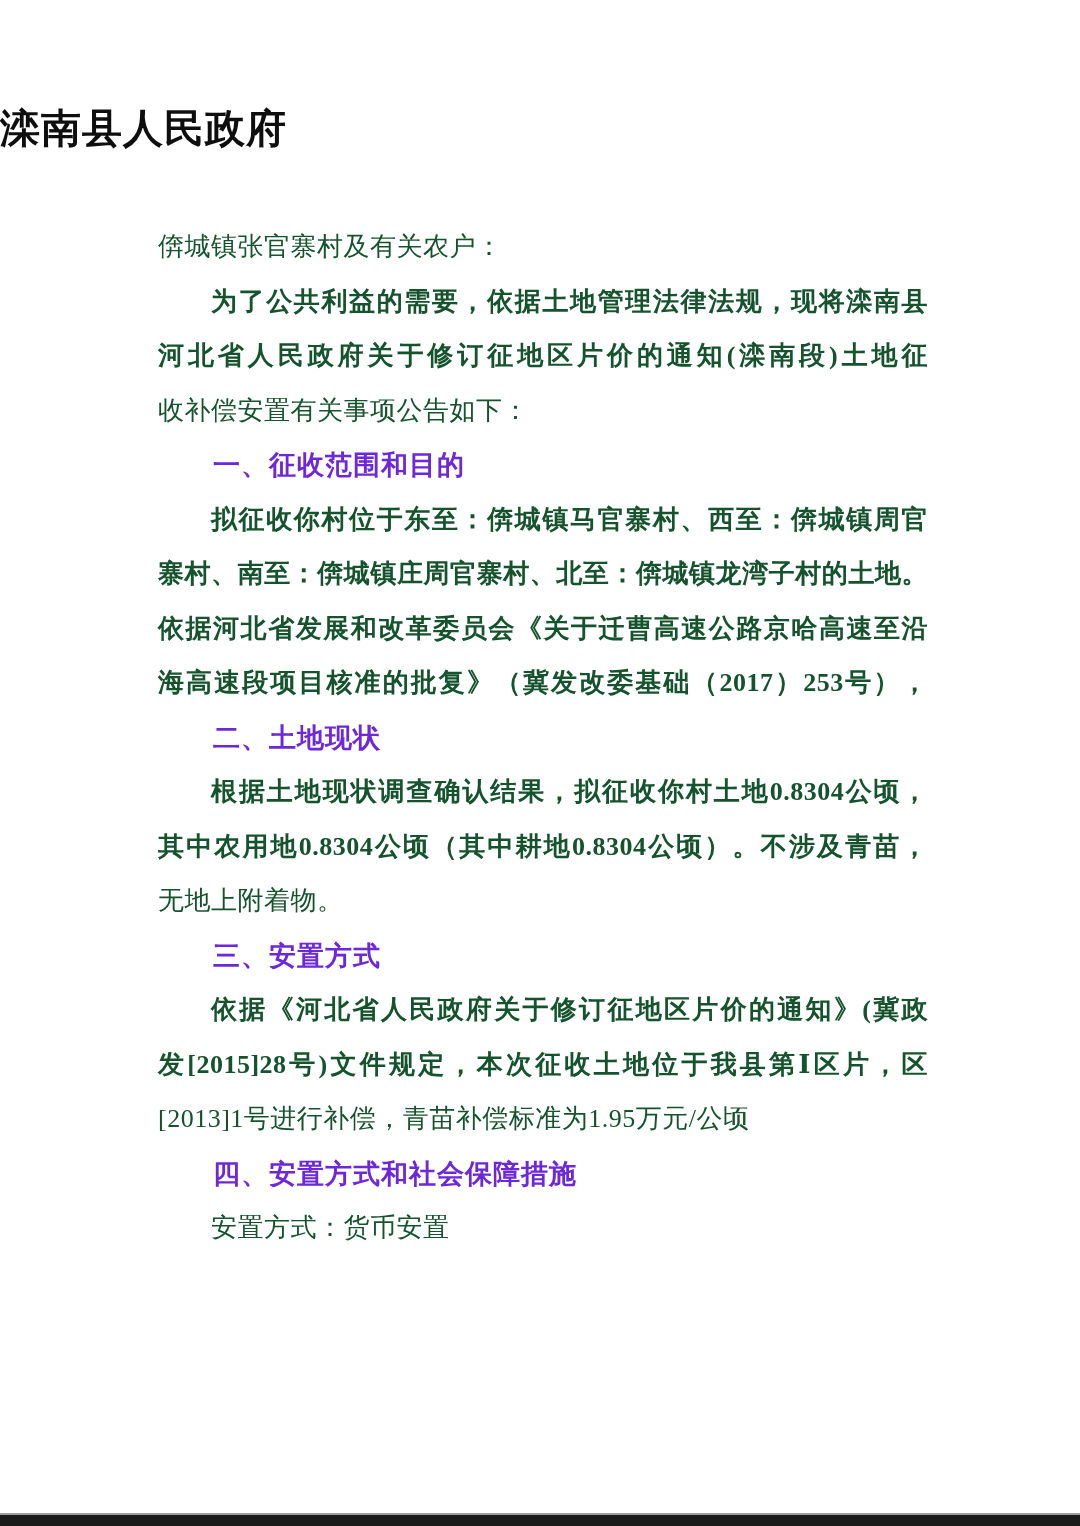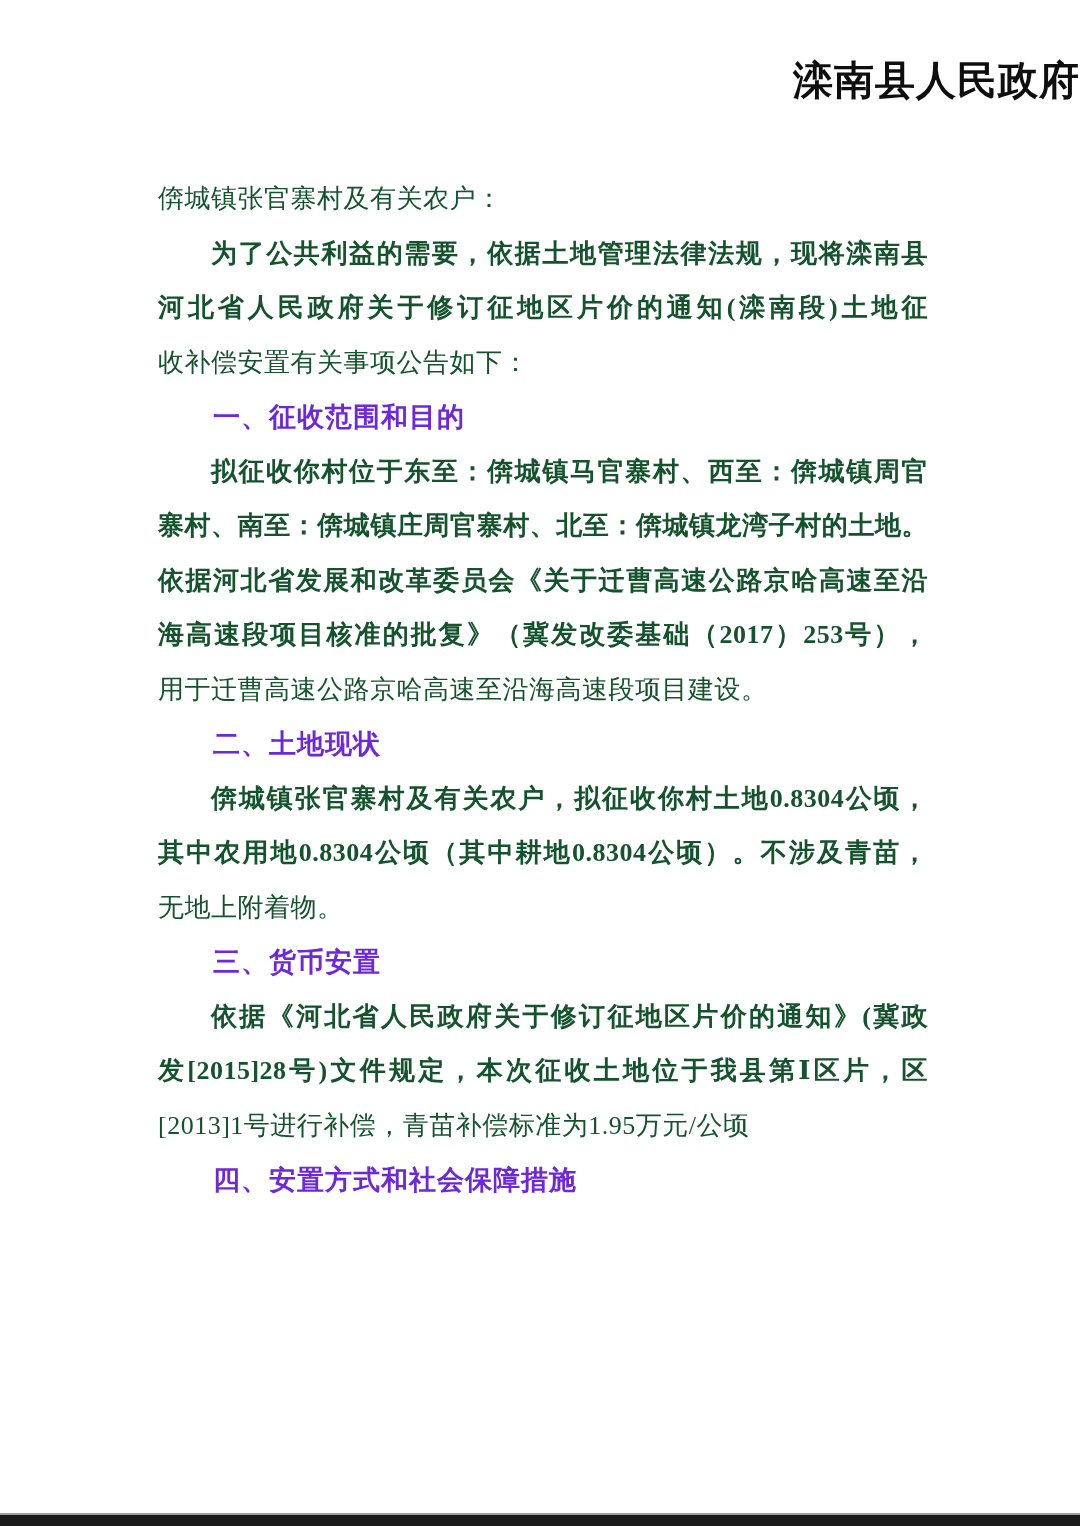--- a/index.html
+++ b/index.html
@@ -5,23 +5,22 @@
   html,body{margin:0;padding:0;}
   body{
     width:1080px;height:1526px;
     background:#ffffff;
     position:relative;
     overflow:hidden;
     font-family:"Liberation Serif","DejaVu Serif",serif;
   }
   .page{position:absolute;inset:0;background:#ffffff;}
   .title-block{
-    margin-top:52px;
-    text-align:right;
-    padding-left:15px;
+    margin-top:100px;
+    text-align:left;
   }
   .title-line{
     font-family:"Liberation Serif","DejaVu Serif",serif;
     font-weight:700;
     font-size:40px;
     line-height:58px;
     color:#0e0e0e;
     letter-spacing:1px;
   }
   .doc-body{
@@ -73,26 +72,26 @@
 
   <div class="line">倴城镇张官寨村及有关农户：</div>
       <div class="line indent full">为了公共利益的需要，依据土地管理法律法规，现将滦南县</div>
       <div class="line full">河北省人民政府关于修订征地区片价的通知(滦南段)土地征</div>
       <div class="line">收补偿安置有关事项公告如下：</div>
       <div class="heading">一、征收范围和目的</div>
       <div class="line indent full">拟征收你村位于东至：倴城镇马官寨村、西至：倴城镇周官</div>
       <div class="line full">寨村、南至：倴城镇庄周官寨村、北至：倴城镇龙湾子村的土地。</div>
       <div class="line full">依据河北省发展和改革委员会《关于迁曹高速公路京哈高速至沿</div>
       <div class="line full">海高速段项目核准的批复》（冀发改委基础（2017）253号），</div>
-      <div class="line">用于迁曹高速公路京哈高速至沿海高速段项目建设。</div>
       <div class="heading">二、土地现状</div>
-      <div class="line indent full">倴城镇张官寨村及有关农户，拟征收你村土地0.8304公顷，</div>
+      <div class="line indent full">根据土地现状调查确认结果，拟征收你村土地0.8304公顷，</div>
       <div class="line full">其中农用地0.8304公顷（其中耕地0.8304公顷）。不涉及青苗，</div>
       <div class="line">无地上附着物。</div>
-      <div class="heading">三、货币安置</div>
+      <div class="heading">三、安置方式</div>
       <div class="line indent full">依据《河北省人民政府关于修订征地区片价的通知》(冀政</div>
       <div class="line full">发[2015]28号)文件规定，本次征收土地位于我县第Ⅰ区片，区</div>
       <div class="line">[2013]1号进行补偿，青苗补偿标准为1.95万元/公顷</div>
       <div class="heading">四、安置方式和社会保障措施</div>
+      <div class="line indent">安置方式：货币安置</div>
     </div>
 
   <div class="scan-bar"></div>
 </div>
 
 </body></html>

